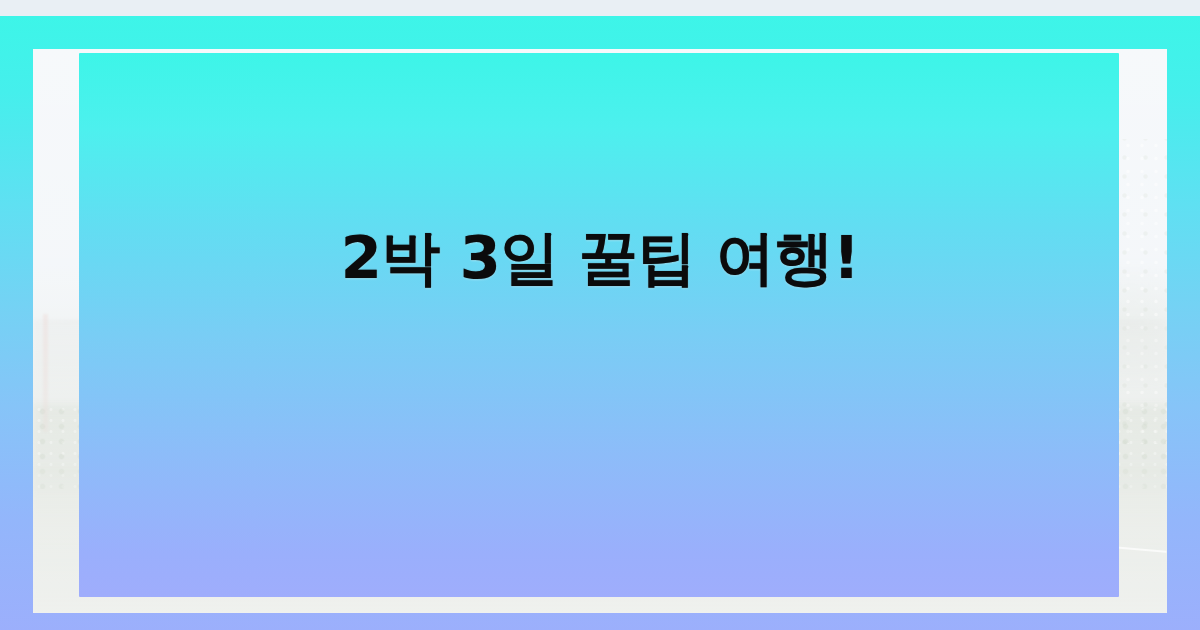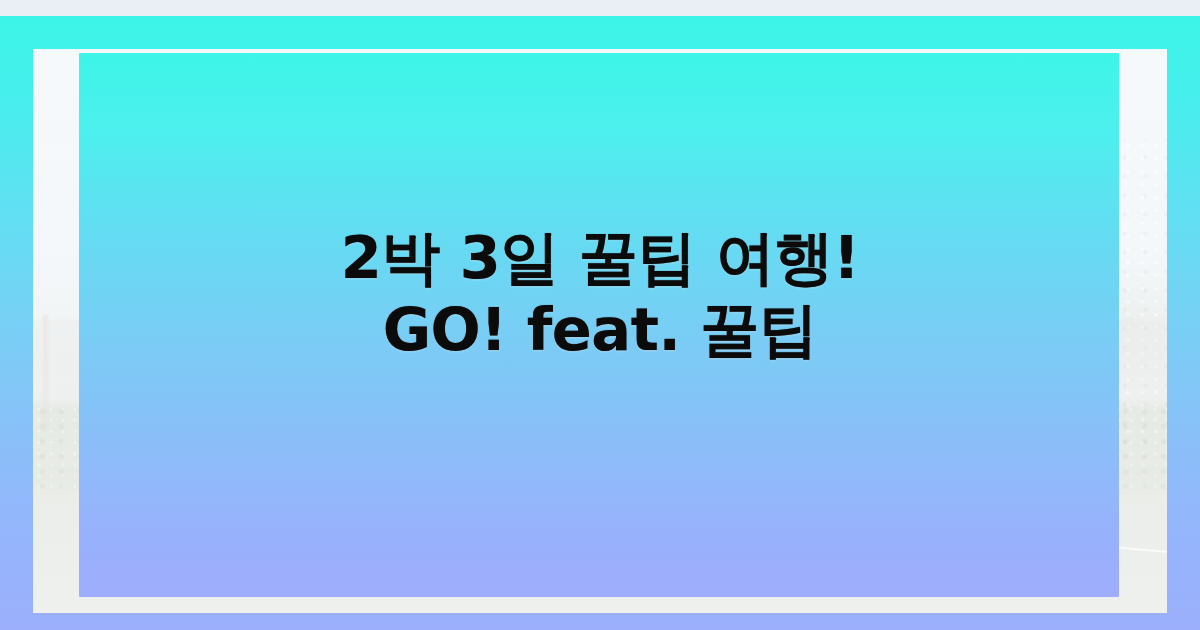--- a/index.html
+++ b/index.html
@@ -265,16 +265,15 @@
 
     <div class="wash"></div>
   </div>
 
   <div class="outer-frame"></div>
 
   <div class="inner-frame"></div>
 
   <div class="title-wrap">
     <div class="title-line">2박 3일 꿀팁 여행!</div>
-    <div class="title-line">GO! feat. 꿀팁</div>
   </div>
 
 </div>
 
 </body></html>

